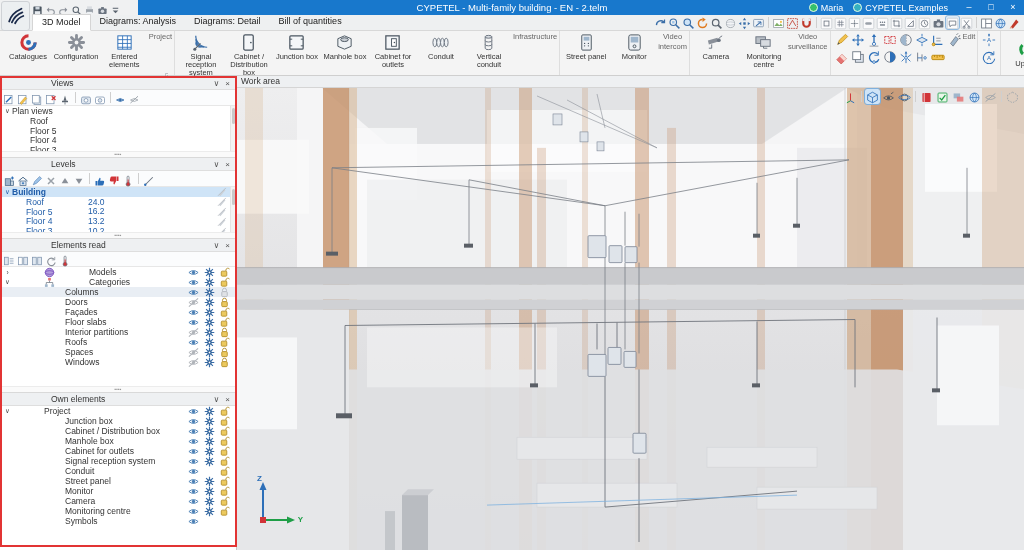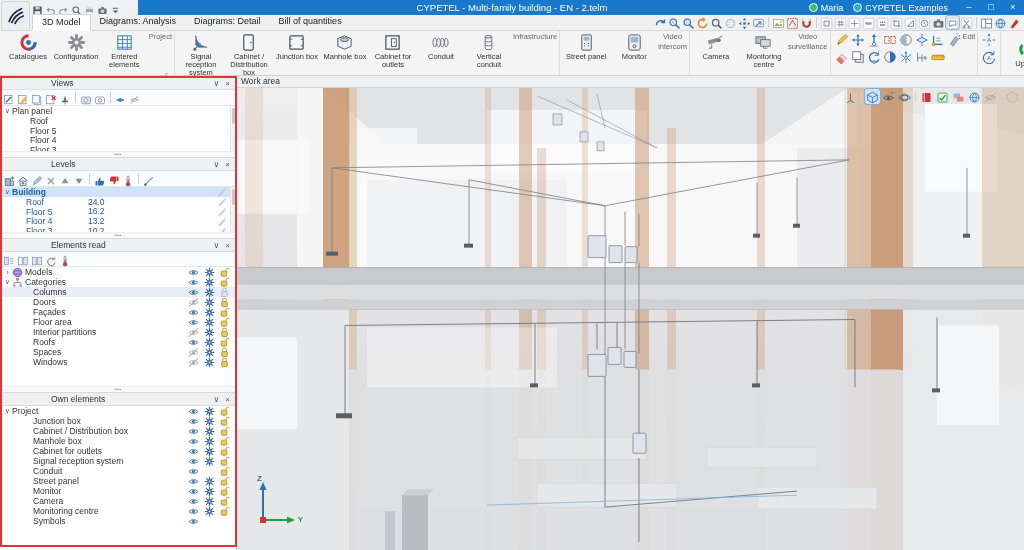--- a/index.html
+++ b/index.html
@@ -47,21 +47,21 @@
   .panel{display:flex;flex-direction:column;overflow:hidden;}
   .p-head{height:12px;flex:none;background:#eef0f2;border-top:1px solid #d9d9d9;border-bottom:1px solid #dedede;
           display:flex;align-items:center;padding:0 3px;font-size:8.5px;color:#333;}
   .p-title{flex:1;margin-left:48px;}
   .p-btn{width:11px;text-align:center;font-size:8px;color:#555;cursor:pointer;line-height:11px;}
   .p-toolbar{flex:none;background:#fbfcfd;border-bottom:1px solid #e7e7e7;display:flex;align-items:center;
              gap:2px;padding:0 3px;}
   .ticon{width:12px;height:12px;display:inline-block;cursor:pointer;}
   .p-body{position:relative;flex:1;overflow:hidden;}
   .trow{position:relative;height:9.8px;display:flex;align-items:center;font-size:8.5px;color:#333;cursor:pointer;}
-  .trow.h10{height:10px;}
+  .trow.h10{height:10px;gap:32px;}
   .trow.sel{background:#cfe4f7;}
   .trow.selgrey{background:#e9eef4;}
   .t-exp{width:9px;flex:none;text-align:center;font-size:6.5px;color:#444;}
   .ric{width:11px;height:11px;flex:none;display:inline-block;margin-right:2px;}
   .t-label{white-space:nowrap;}
   .t-label.lvl{color:#1f5ca8;}
   .t-label.bold{font-weight:bold;color:#1f5ca8;}
   .t-val{position:absolute;left:88px;color:#1f5ca8;}
   .slot{position:absolute;width:11px;height:11px;}
   .s-np{right:9px;}
@@ -577,21 +577,21 @@
                 <circle cx="7" cy="8" r="1.6" fill="#3a6ea8"></circle>
               </svg></span>
             <span class="ticon"><svg viewBox="0 0 16 16" width="100%" height="100%">
                 <path d="M2 8 Q7 4 12 8 Q7 12 2 8 Z" fill="none" stroke="#9aa1a9"></path>
                 <path d="M2 12 L12 3" stroke="#9aa1a9" stroke-width="1.3"></path>
               </svg></span>
           </div>
         <div class="p-body" id="viewsBody">
             <div class="trow">
               <span class="t-exp" style="margin-left:3px">∨</span>
-              <span class="t-label">Plan panel</span>
+              <span class="t-label">Plan views</span>
             </div>
             <div class="trow">
               <span class="t-label" style="margin-left:30px">Roof</span>
             </div>
             <div class="trow">
               <span class="t-label" style="margin-left:30px">Floor 5</span>
             </div>
             <div class="trow">
               <span class="t-label" style="margin-left:30px">Floor 4</span>
             </div>
@@ -825,21 +825,21 @@
                   <circle cx="6" cy="6" r="2.4" fill="#2e5f96"></circle>
                   <circle cx="6" cy="6" r="1" fill="#fff"></circle>
                 </svg></span>
               <span class="slot s-lock"><svg viewBox="0 0 12 12" width="100%" height="100%">
                   <path d="M7.5 4.5 V3.5 a2.2 2.2 0 0 1 4.2-0.9" fill="none" stroke="#b5912e"></path>
                   <rect x="2.5" y="4.5" width="6" height="5.5" rx="1" fill="#ecc95d" stroke="#b5912e"></rect>
                 </svg></span>
             </div>
             <div class="trow h10">
               <span class="t-exp" style="margin-left:24px"></span>
-              <span class="t-label">Floor area</span>
+              <span class="t-label">Floor slabs</span>
               <span class="slot s-eye"><svg viewBox="0 0 12 12" width="100%" height="100%">
                   <path d="M1 6 Q6 1.8 11 6 Q6 10.2 1 6 Z" fill="none" stroke="#4a7fb5"></path>
                   <circle cx="6" cy="6" r="1.8" fill="#4a7fb5"></circle>
                 </svg></span>
               <span class="slot s-gear"><svg viewBox="0 0 12 12" width="100%" height="100%">
                   <path d="M6 0.8 V11.2 M0.8 6 H11.2 M2.3 2.3 L9.7 9.7 M9.7 2.3 L2.3 9.7" stroke="#3a6ea8" stroke-width="1.3"></path>
                   <circle cx="6" cy="6" r="2.4" fill="#2e5f96"></circle>
                   <circle cx="6" cy="6" r="1" fill="#fff"></circle>
                 </svg></span>
               <span class="slot s-lock"><svg viewBox="0 0 12 12" width="100%" height="100%">

